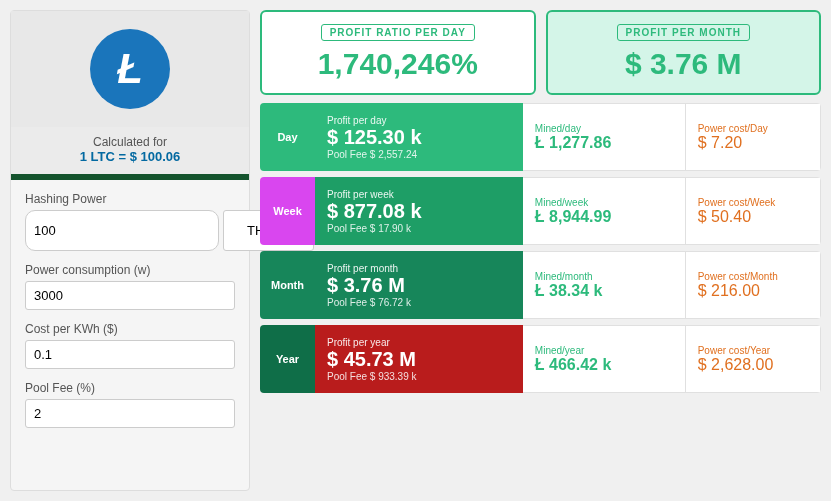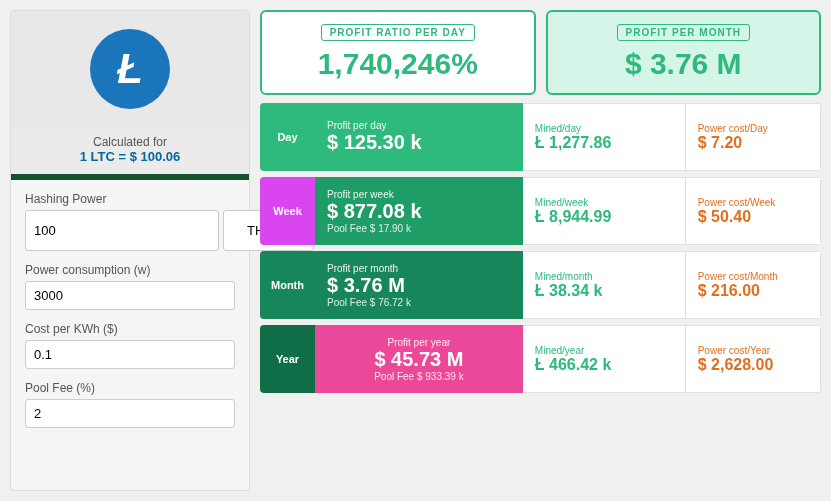--- a/index.html
+++ b/index.html
@@ -79,21 +79,21 @@
     }
     .field-label:first-child { margin-top: 0; }
     .input-row {
       display: flex;
       gap: 4px;
     }
     .input-row input {
       flex: 1;
       padding: 12px 8px;
       border: 1px solid #ccc;
-      border-radius: 3px;
+      border-radius: 10px;
       font-size: 13px;
       background: white;
     }
     .input-row select {
       padding: 6px 19px;
       border: 1px solid #ccc;
       border-radius: 3px;
       font-size: 13px;
       background: white;
     }
@@ -179,21 +179,21 @@
       flex: 2;
       background: #2dba7c;
       display: flex;
       flex-direction: column;
       justify-content: center;
       padding: 6px 12px;
       color: white;
     }
     .row-profit.week-bg { background: #1e9e66; }
     .row-profit.month-bg { background: #17865a; }
-    .row-profit.year-bg { background: #ec4899; text-align: center; }
+    .row-profit.year-bg { background: #b91c1c; }
 
     .profit-label {
       font-size: 10px;
       opacity: 0.9;
     }
     .profit-value {
       font-size: 20px;
       font-weight: bold;
     }
     .pool-fee {
@@ -230,21 +230,21 @@
       padding: 6px 12px;
       border: 1px solid #e0e0e0;
       border-left: none;
     }
     .power-label {
       font-size: 10px;
       color: #e07020;
     }
     .power-value {
       font-size: 16px;
-      font-weight: bold;
+      font-weight: normal;
       color: #e07020;
     }
   </style>
 </head>
 <body>
 
 <div class="container">
 
   <div class="left-panel">
     <div class="logo-area">
@@ -292,20 +292,21 @@
         <div class="metric-value">$ 3.76 M</div>
       </div>
     </div>
 
     <div class="data-rows" id="data-rows">
         <div class="data-row">
       <div class="row-period day-color">Day</div>
       <div class="row-profit ">
         <div class="profit-label">Profit per day</div>
         <div class="profit-value">$ 125.30 k</div>
+        <div class="pool-fee">Pool Fee $ 2,557.24</div>
       </div>
       <div class="row-mined">
         <div class="mined-label">Mined/day</div>
         <div class="mined-value">Ł 1,277.86</div>
       </div>
       <div class="row-power">
         <div class="power-label">Power cost/Day</div>
         <div class="power-value">$ 7.20</div>
       </div>
     </div>

